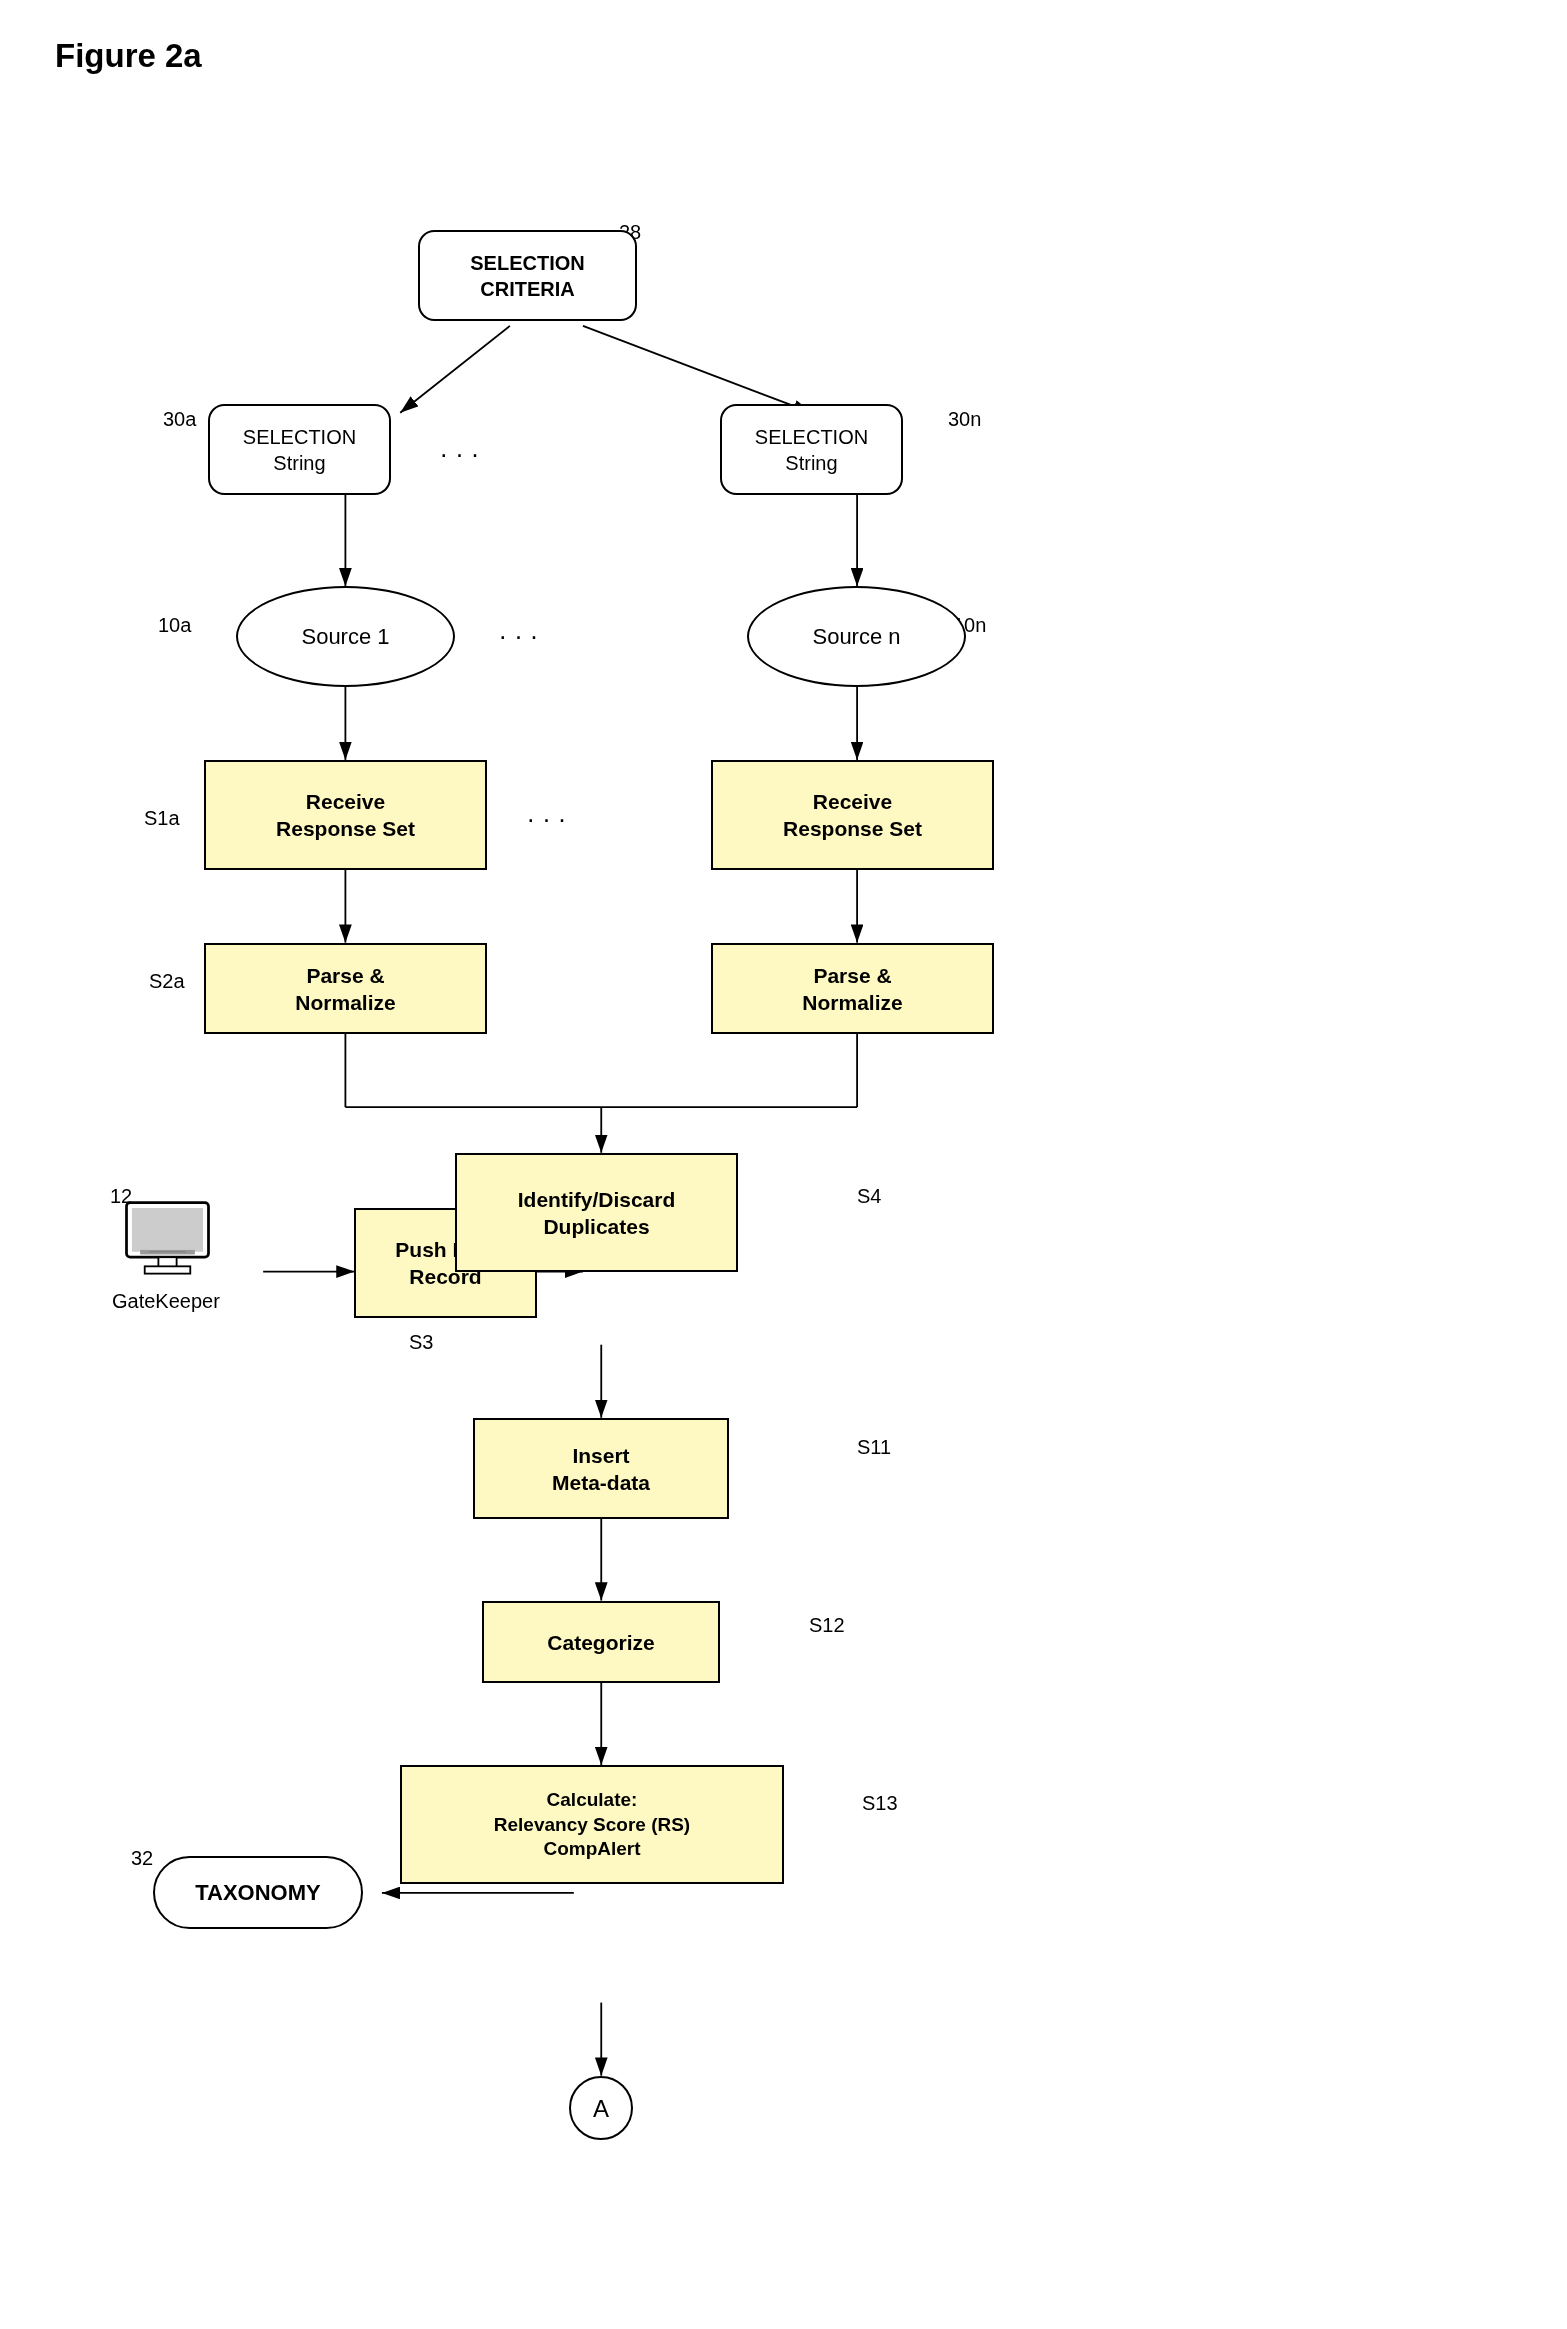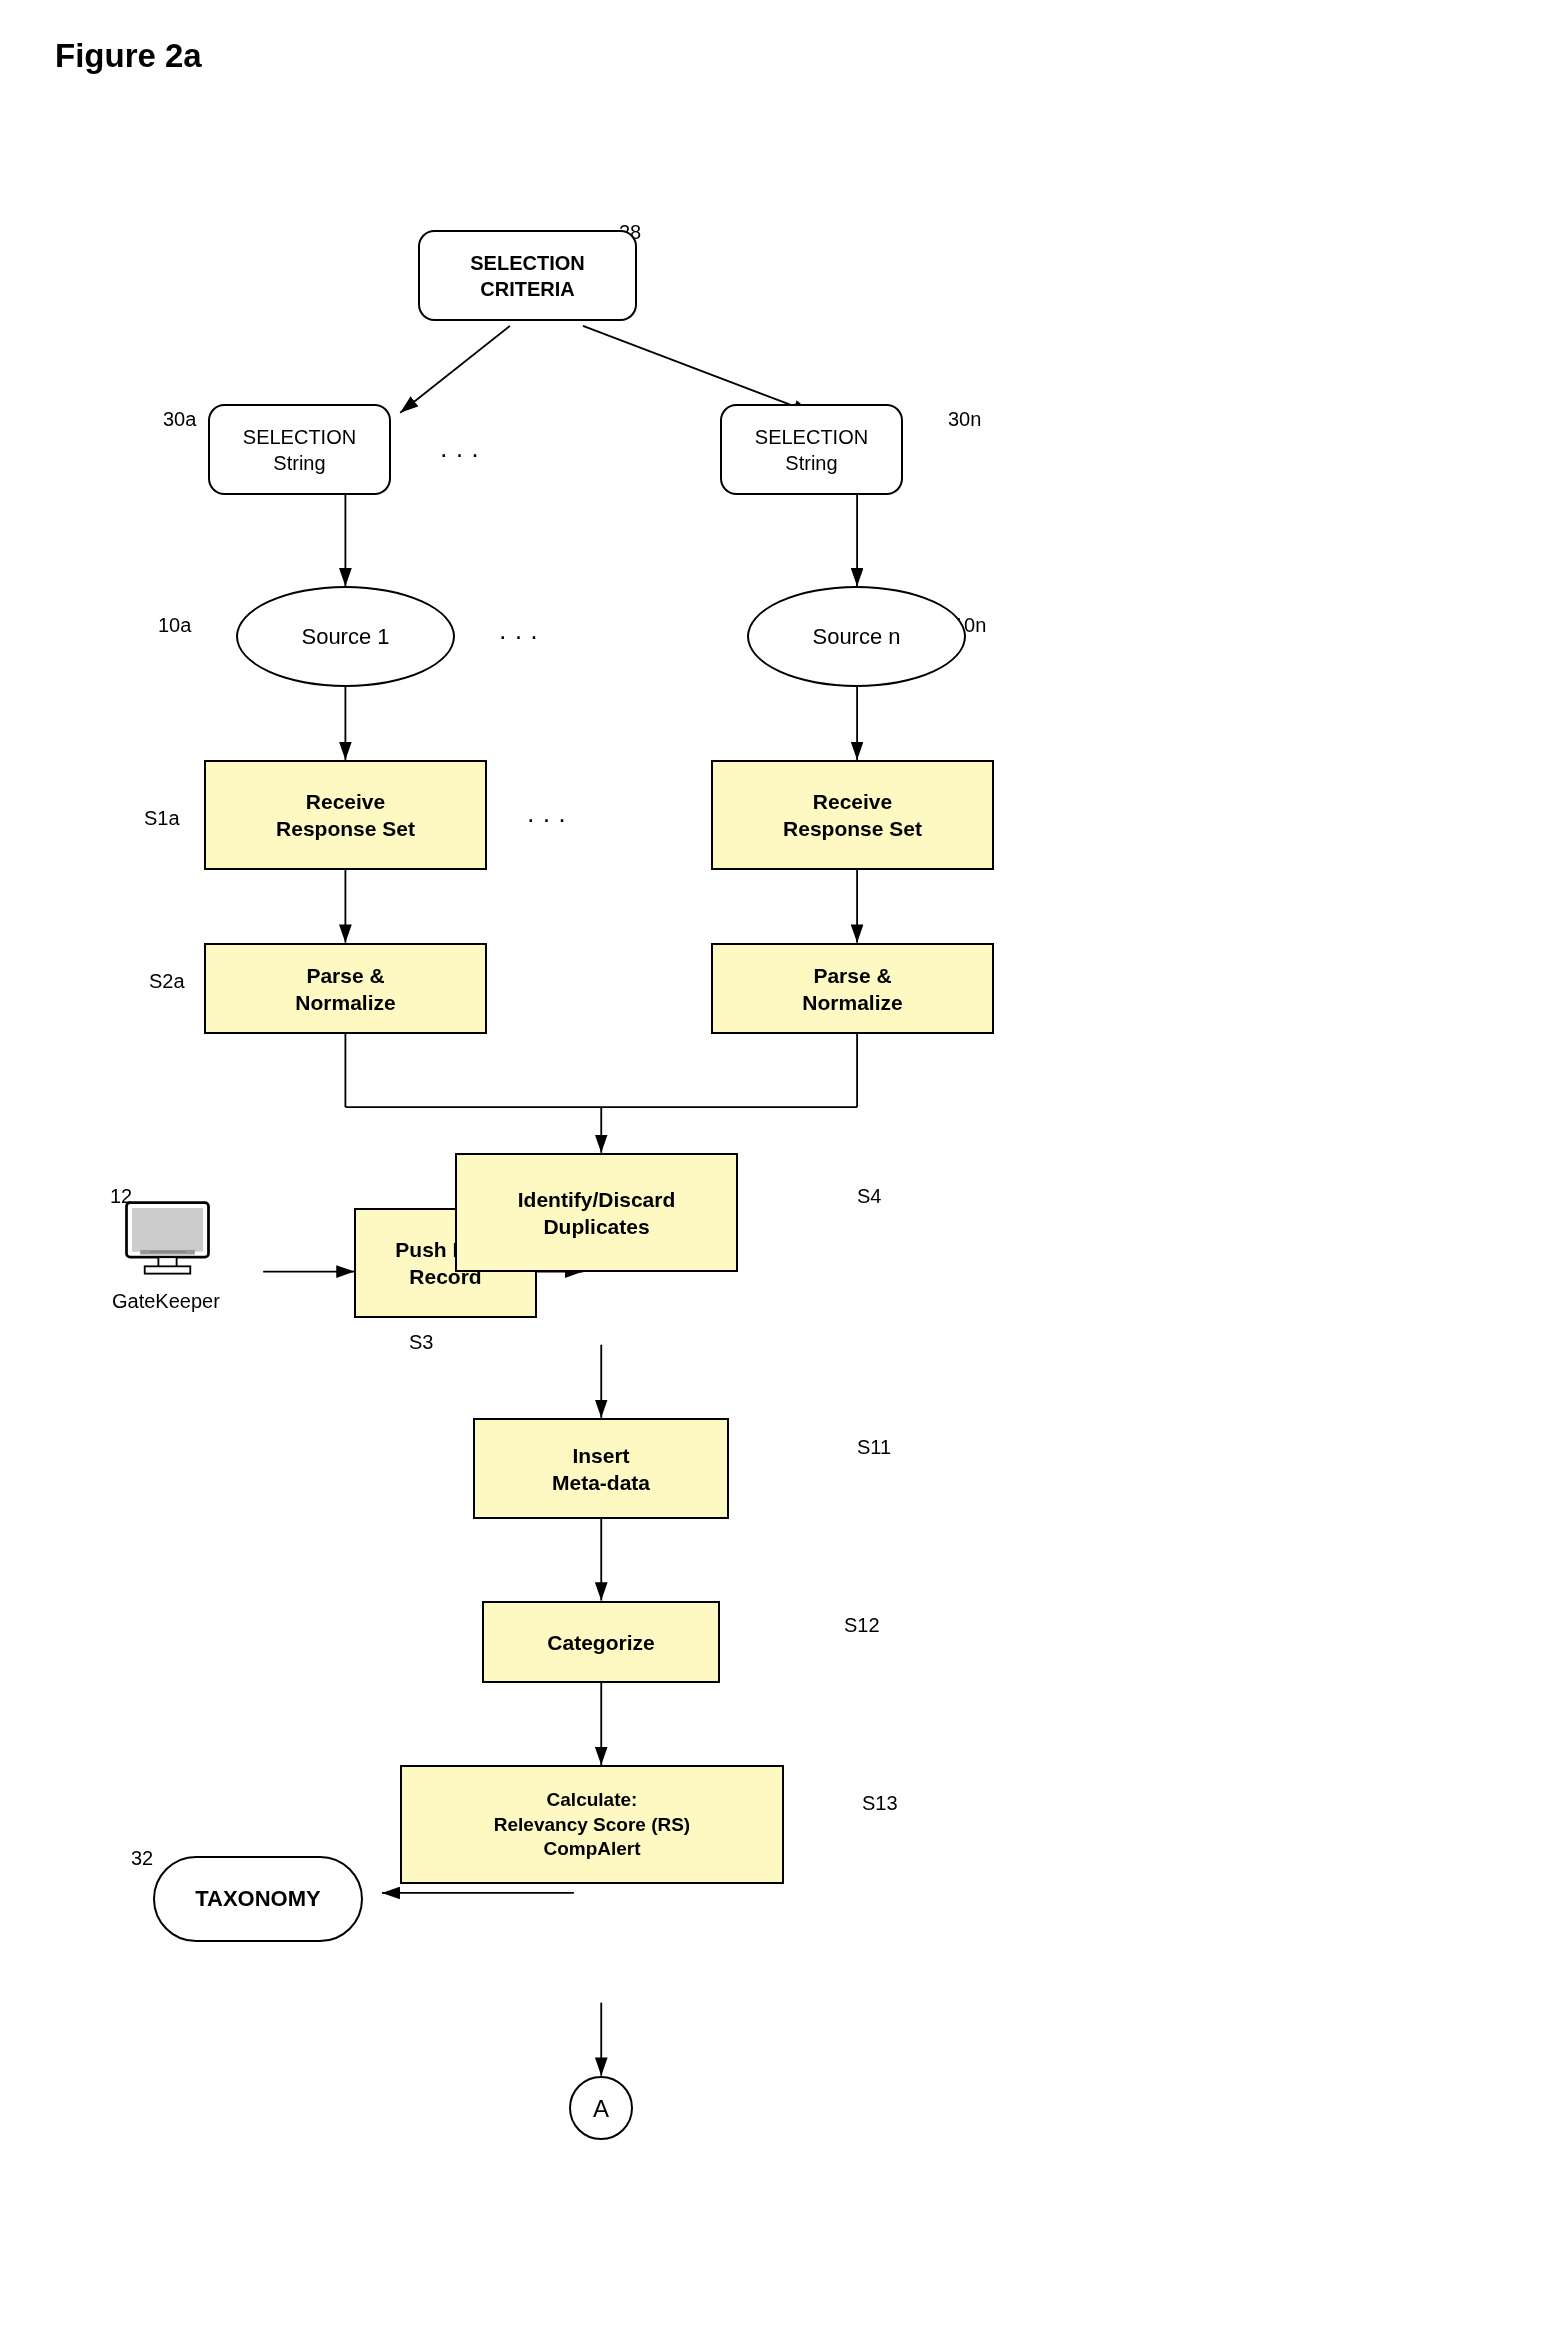--- a/index.html
+++ b/index.html
@@ -253,37 +253,37 @@
 Duplicates</span>
   </div>
 
   <div class="label" style="left:795px; top:1334px;">S11</div>
 
   <div class="shape rect" style="left:411px; top:1316px; width:256px; height:101px;">
     <span style="white-space:pre-line; font-size:21px;">Insert
 Meta-data</span>
   </div>
 
-  <div class="label" style="left:782px; top:1512px;">S12</div>
+  <div class="label" style="left:747px; top:1512px;">S12</div>
 
   <div class="shape rect" style="left:420px; top:1499px; width:238px; height:82px;">
     <span style="font-size:21px;">Categorize</span>
   </div>
 
   <div class="label" style="left:800px; top:1690px;">S13</div>
 
   <div class="shape rect" style="left:338px; top:1663px; width:384px; height:119px;">
     <span style="white-space:pre-line; font-size:19px;">Calculate:
 Relevancy Score (RS)
 CompAlert</span>
   </div>
 
   <div class="label" style="left:69px; top:1745px;">32</div>
 
-  <div class="shape taxonomy-shape" style="left:91px; top:1754px; width:210px; height:86px;text-align:right;">
+  <div class="shape taxonomy-shape" style="left:91px; top:1754px; width:210px; height:73px;text-align:right;">
     <span style="font-size:22px; font-weight:bold;">TAXONOMY</span>
   </div>
 
   <div class="shape circle" style="left:507px; top:1974px; display:flex; align-items:center; justify-content:center;">
     <span style="font-size:24px;">A</span>
   </div>
 
 </div>
 
 

